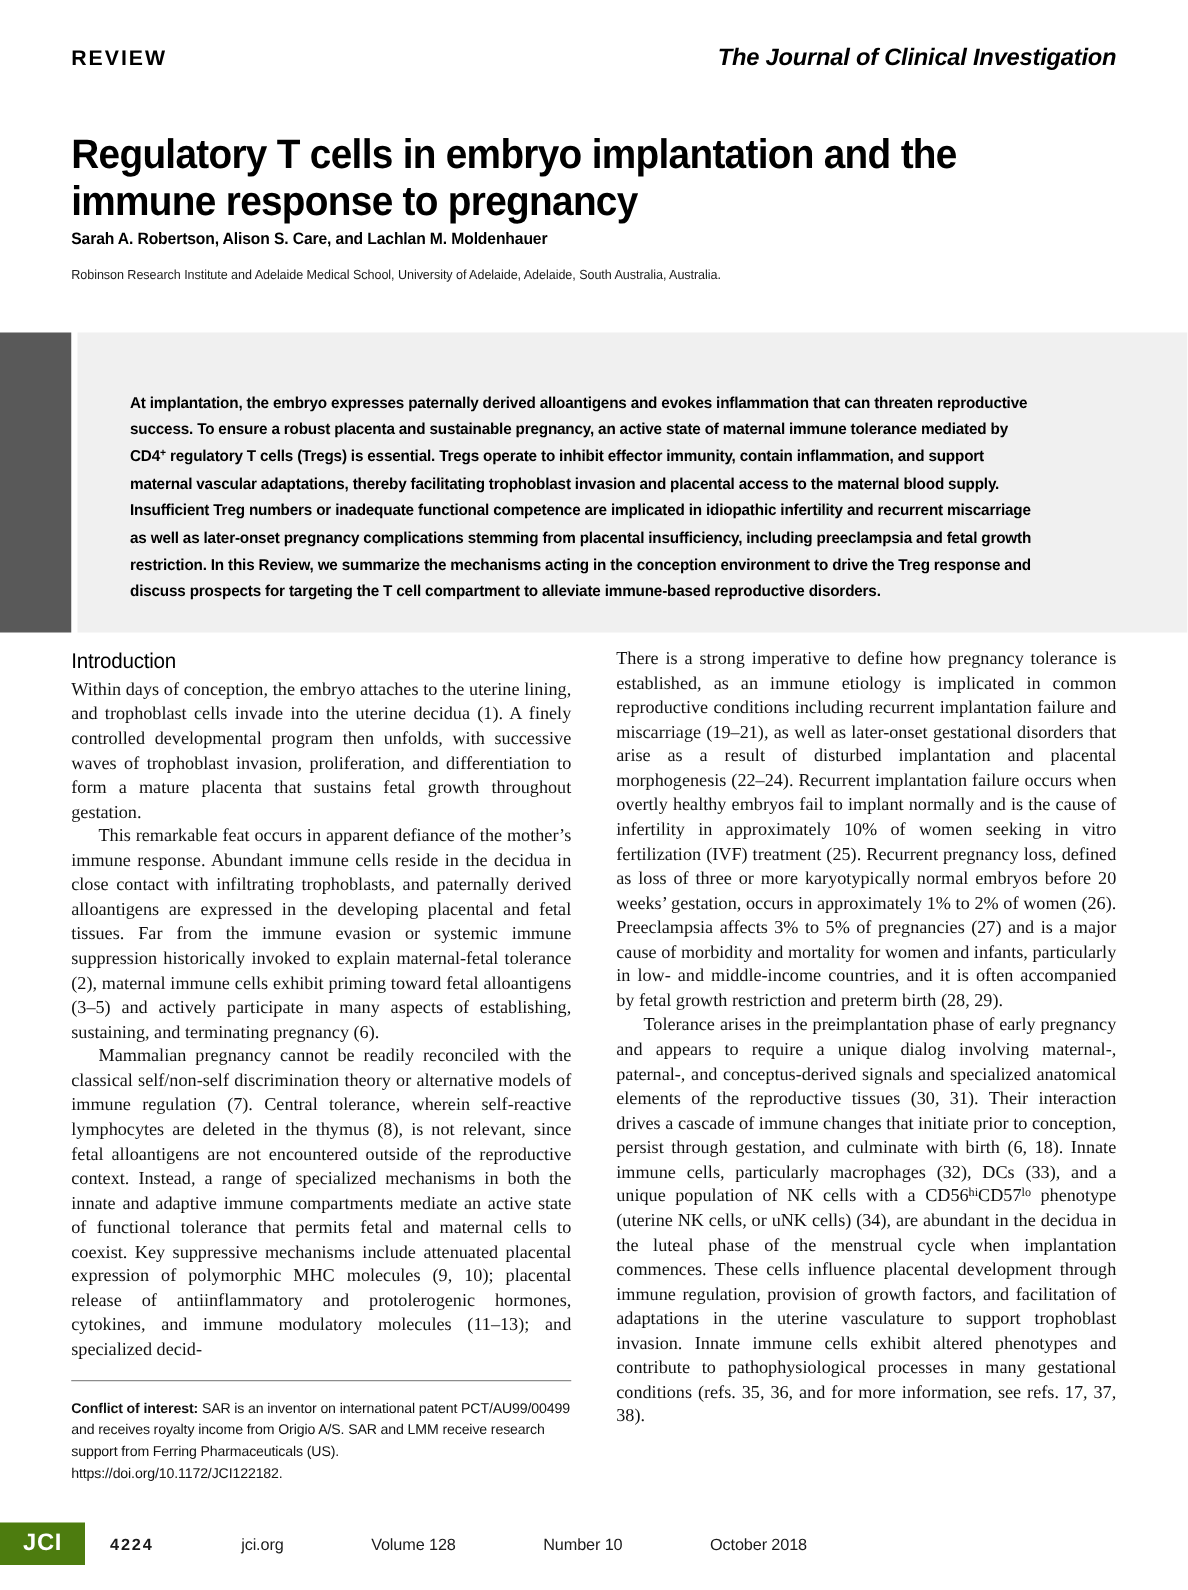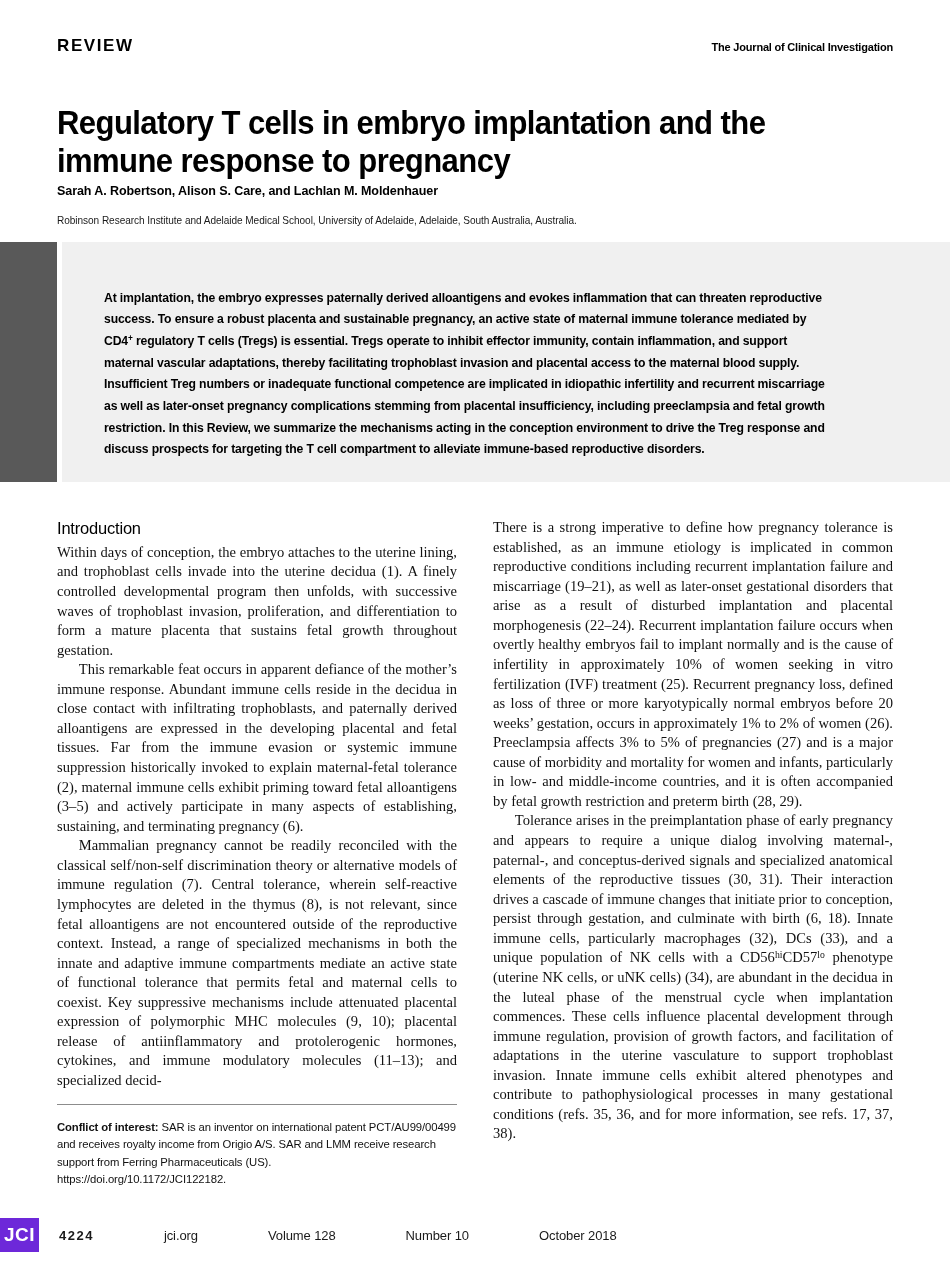--- a/index.html
+++ b/index.html
@@ -28,24 +28,25 @@
     align-items: baseline;
     font-family: "Liberation Sans", sans-serif;
   }
   .runhead-left {
     font-size: 17px;
     font-weight: bold;
     letter-spacing: 1.6px;
     color: #000;
   }
   .runhead-right {
-    font-size: 11px;
+    font-size: 19px;
     font-weight: bold;
     color: #000;
     letter-spacing: -0.2px;
+    font-style: italic;
   }
 
   
   .title {
     position: absolute;
     top: 82px;
     left: 57px;
     width: 800px;
     font-family: "Liberation Sans", sans-serif;
     font-weight: bold;
@@ -76,21 +77,21 @@
     font-size: 10.6px;
     color: #1a1a1a;
     letter-spacing: -0.05px;
     transform: scaleX(0.95);
     transform-origin: left top;
   }
 
   
   .abstract-wrap {
     position: absolute;
-    top: 242px;
+    top: 266px;
     left: 0;
     width: 950px;
     height: 240px;
   }
   .abstract-bar {
     position: absolute;
     top: 0;
     left: 0;
     width: 57px;
     height: 240px;
@@ -183,23 +184,23 @@
   .footer {
     position: absolute;
     left: 0;
     top: 1218px;
     width: 950px;
     height: 34px;
     display: flex;
     align-items: center;
   }
   .jci-logo {
-    width: 39px;
+    width: 68px;
     height: 34px;
-    background: #6d28d9;
+    background: #4d7c0f;
     color: #ffffff;
     font-family: "Liberation Sans", sans-serif;
     font-weight: bold;
     font-size: 19px;
     letter-spacing: 0.5px;
     display: flex;
     align-items: center;
     justify-content: center;
   }
   .footer-meta {

